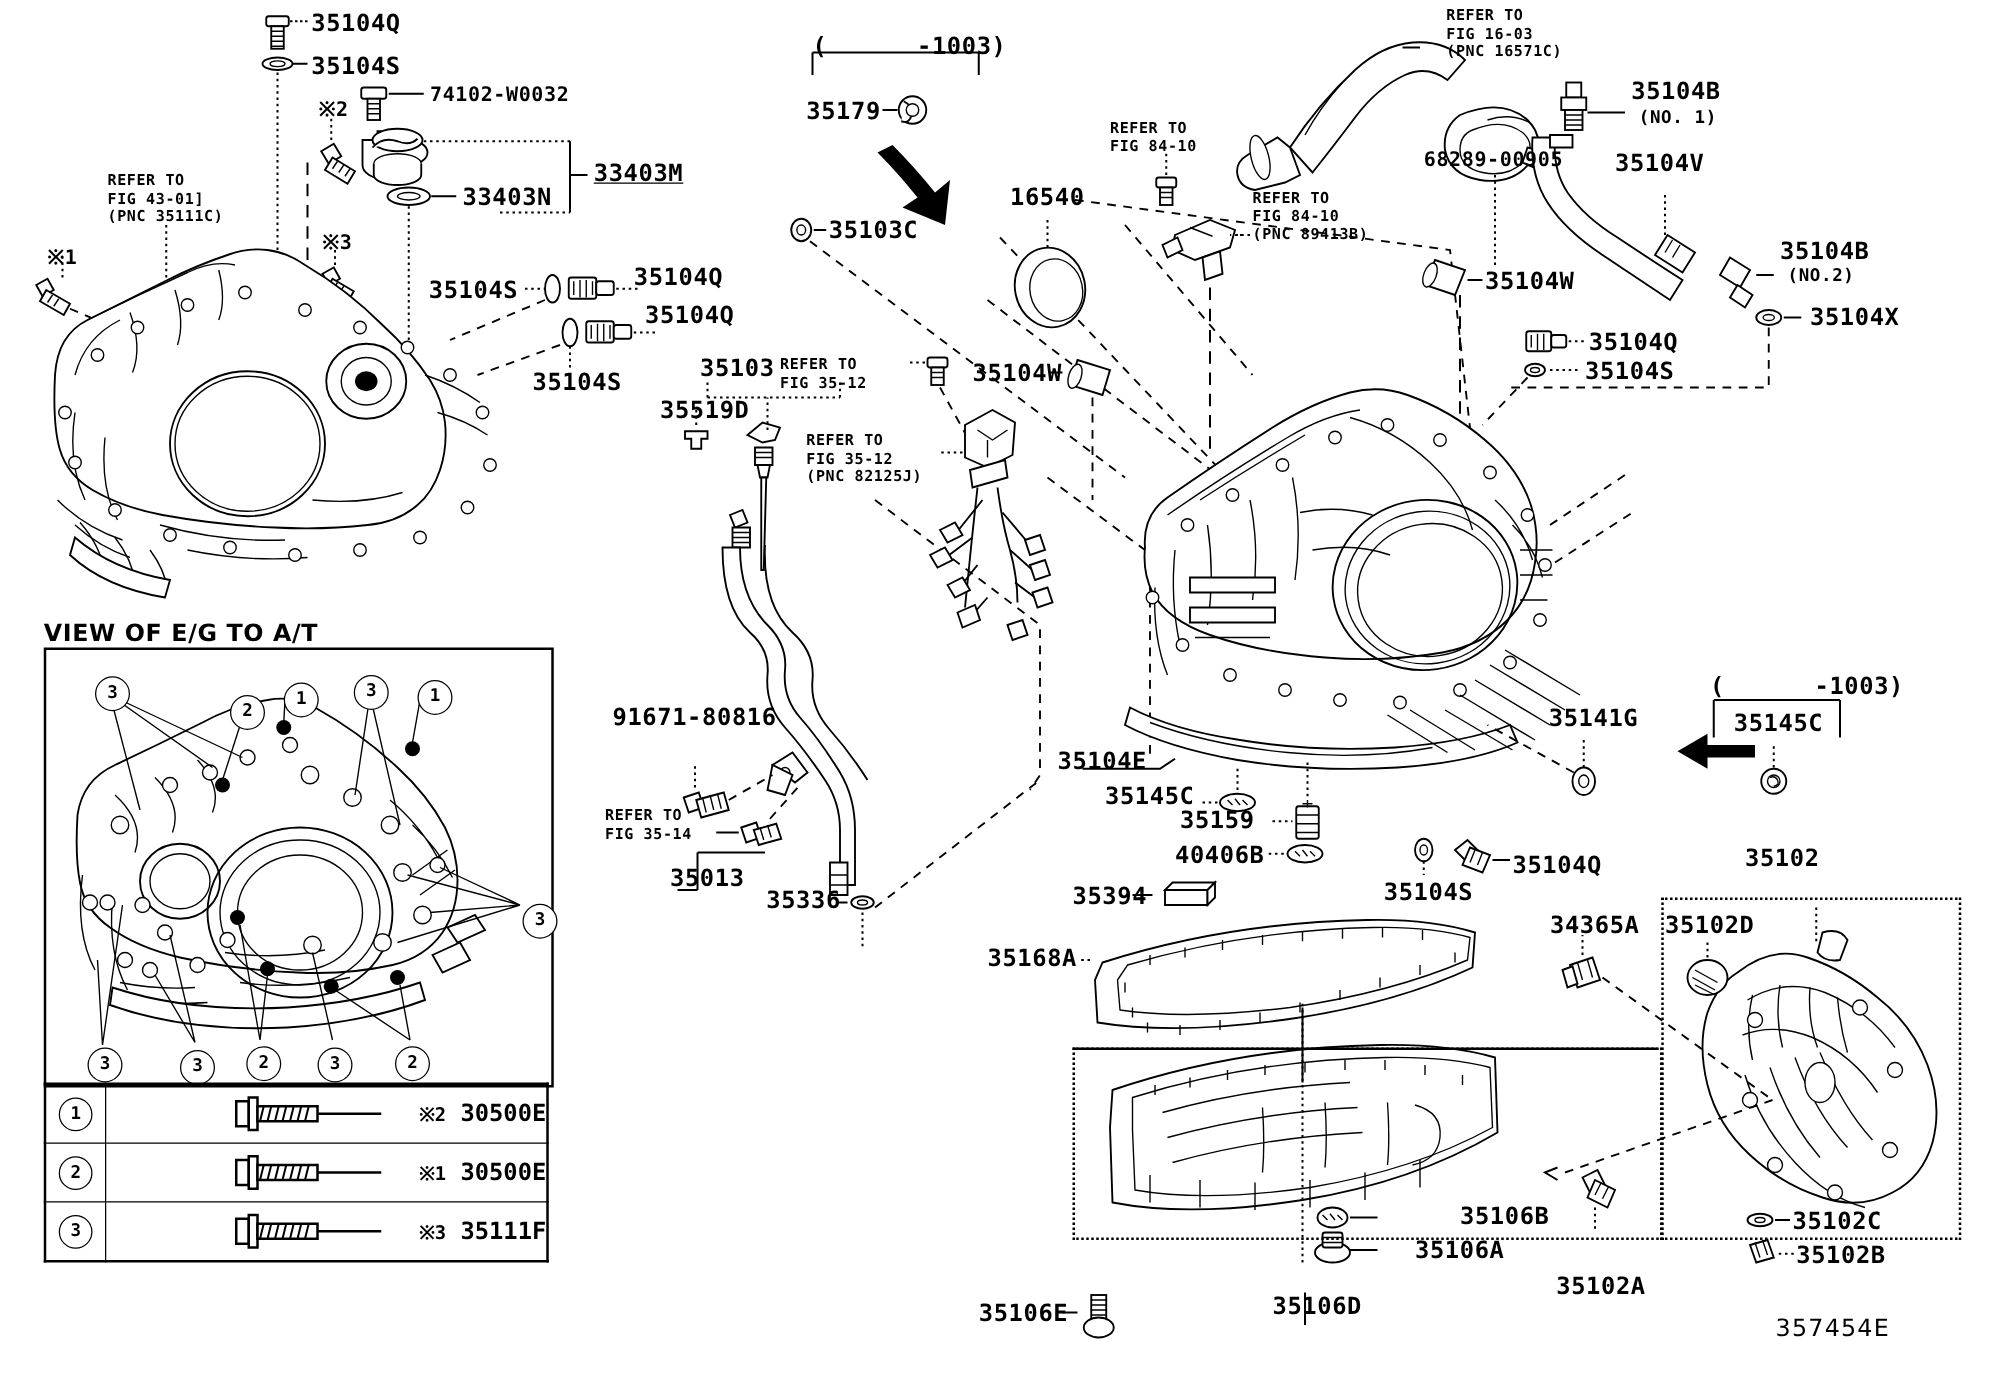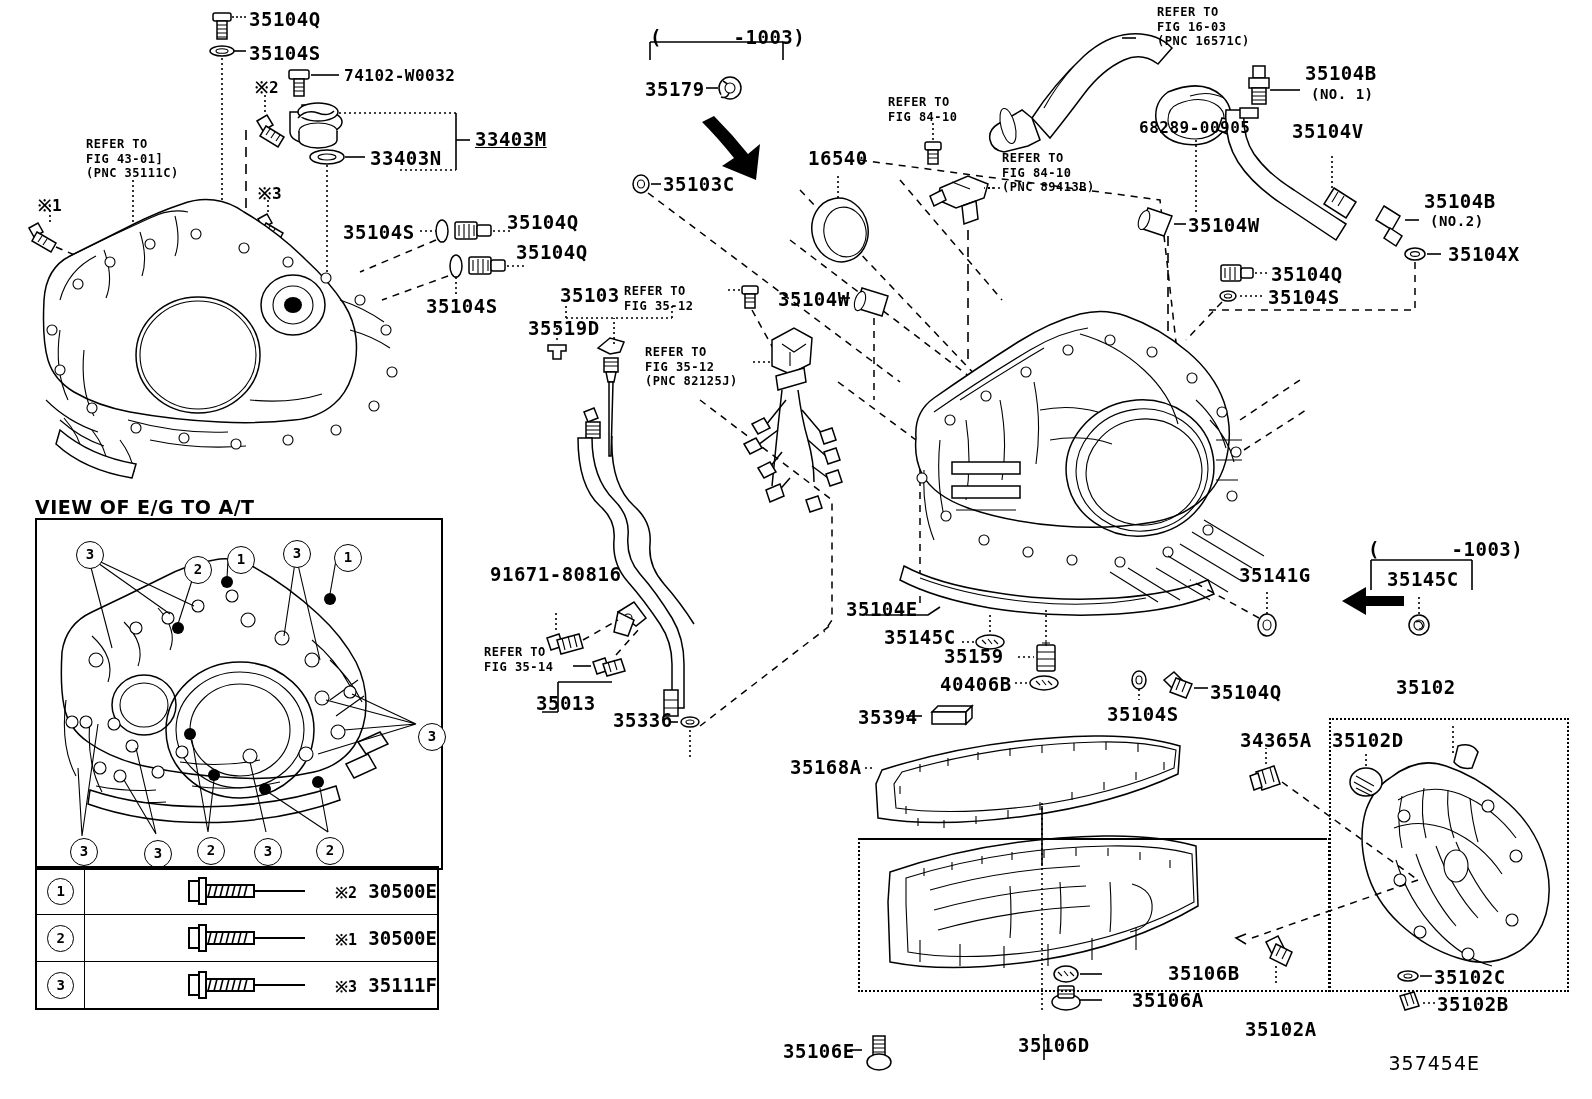--- a/index.html
+++ b/index.html
@@ -23,21 +23,21 @@
     letter-spacing:0.5px;
     white-space:pre;
     line-height:1.22;
     color:#000;
   }
   .lbl.sm{font-size:16px;}
   .lbl.xs{font-size:14px;}
   .lbl.ref{font-weight:bold;font-size:12px;}
   .lbl.figid{
     font-family:"DejaVu Sans","Liberation Sans",sans-serif;
-    font-weight:normal;font-size:19px;letter-spacing:1px;
+    font-weight:normal;font-size:19px;letter-spacing:1px;margin-left:32px;
   }
   .lbl.viewtitle{
     font-family:"DejaVu Sans","Liberation Sans",sans-serif;
     font-weight:bold;font-size:19px;letter-spacing:0.5px;
   }
 
   
   svg.overlay{
     position:absolute;left:0;top:0;
     width:1592px;height:1099px;

